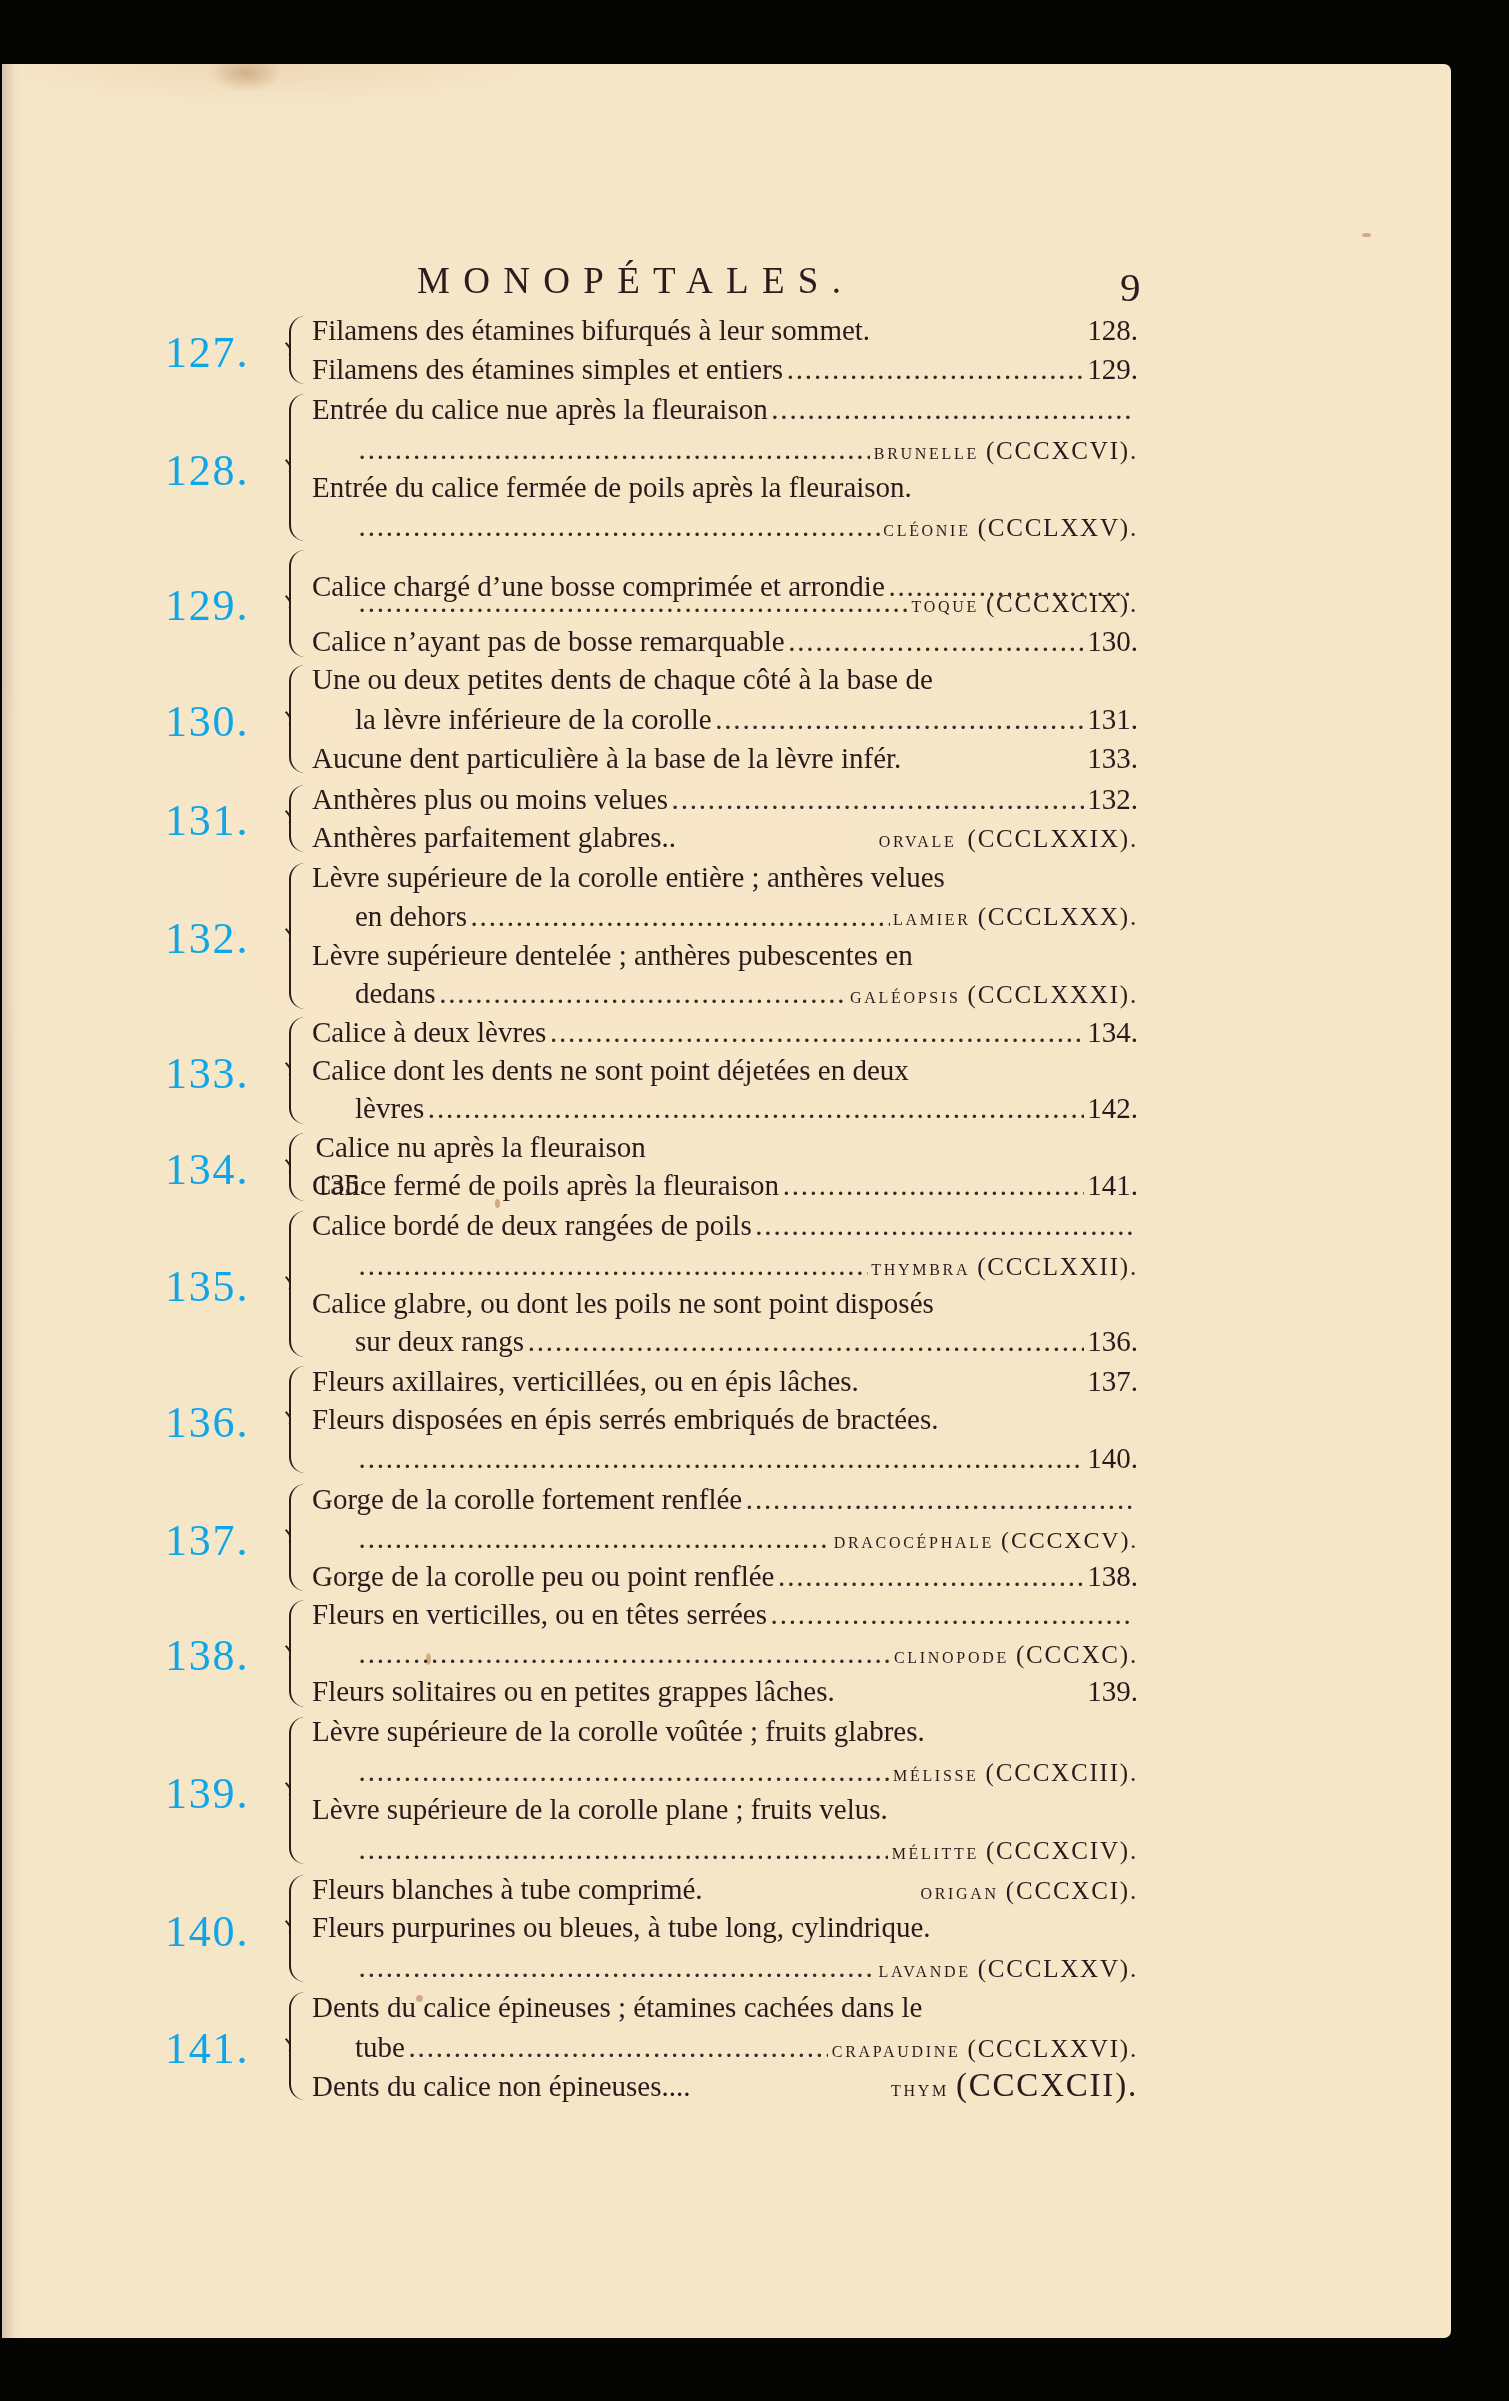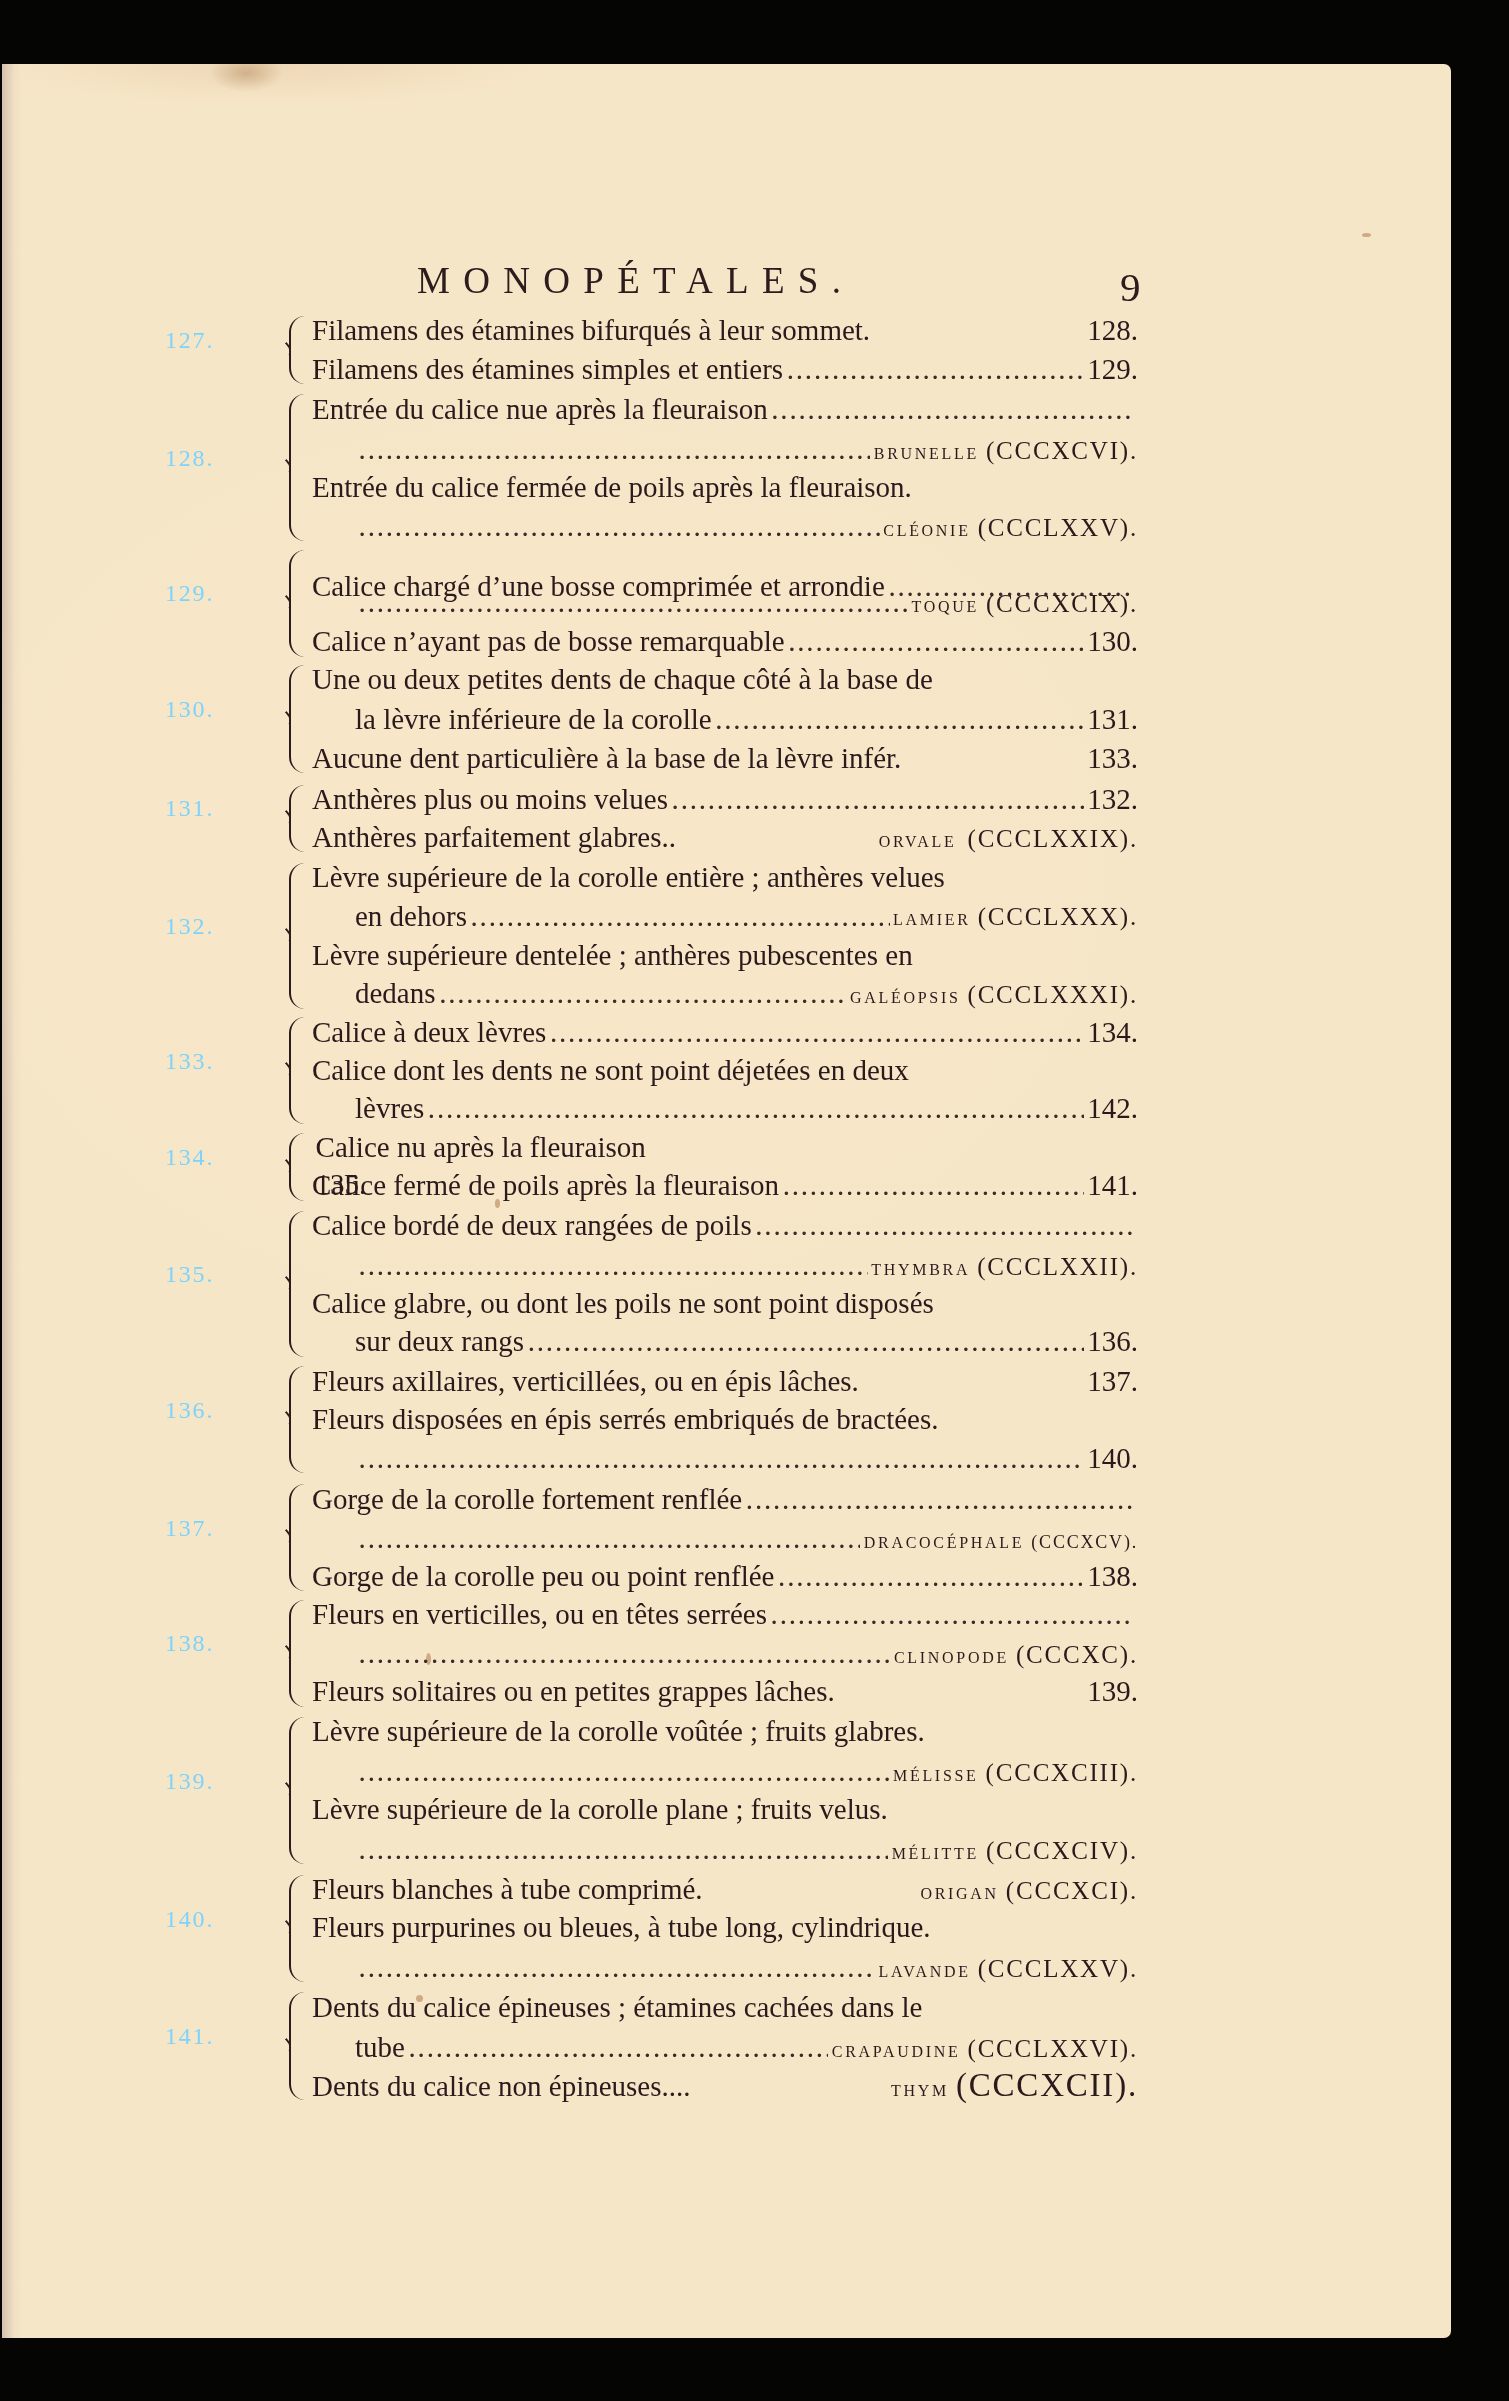--- a/index.html
+++ b/index.html
@@ -15,21 +15,21 @@
       radial-gradient(ellipse 355px 53px at 266px 0px, rgba(200,150,100,.18), transparent 80%),
       radial-gradient(ellipse 799px 621px at 533px 799px, rgba(250,230,200,.5), transparent 80%),
       linear-gradient(90deg, rgba(170,150,140,.45) 0px, rgba(220,200,180,.2) 12.4px, transparent 19.5px);
     border-radius:0 7px 7px 0;
   }
   .header {
     position:absolute; top:259px; left:417px; font-size:37px; letter-spacing:13.3px; color:#2c1c1e;
   }
   .page-num { position:absolute; top:263px; left:1120px; font-size:41px; color:#2c1c1e; }
   .key-num {
-    position:absolute; left:165px; font-size:24px; letter-spacing:1.8px; color:#7dd3fc;
+    position:absolute; left:165px; font-size:44px; letter-spacing:1.8px; color:#0ea5e9;
   }
   .brace {
     position:absolute; left:289px; width:19.5px; border-left:2.7px solid #2c1c1e;
     border-radius:16px 0 0 16px;
   }
   .brace::before {
     content:""; position:absolute; left:-12.4px; top:50%; width:10.7px; height:10.7px;
     margin-top:-5.3px; border-right:2.7px solid #2c1c1e; border-radius:0 0 9px 0;
     transform:rotate(-45deg);
   }
@@ -285,21 +285,21 @@
     <div class="line" style="top: 1481px;">
       <span class="txt">Gorge de la corolle fortement renflée</span>
       <span class="dots"></span>
       <span class="target"></span>
     </div>
     <div class="line indent" style="top: 1520px;">
       <span class="txt"></span>
       <span class="dots"></span>
       <span class="target">
         <span class="sc" style="margin-right: 7px;">DRACOCÉPHALE</span>
-        <span class="ref" style="font-size: 18px; letter-spacing: 1.8px;">(CCCXCV).</span>
+        <span class="ref" style="font-size: 24px; letter-spacing: 1.8px;">(CCCXCV).</span>
       </span>
     </div>
     <div class="line" style="top: 1558px;">
       <span class="txt">Gorge de la corolle peu ou point renflée</span>
       <span class="dots"></span>
       <span class="target">
         <span class="ref">138.</span>
       </span>
     </div>
     <div class="key-num" style="top: 1630px;">138.</div>

